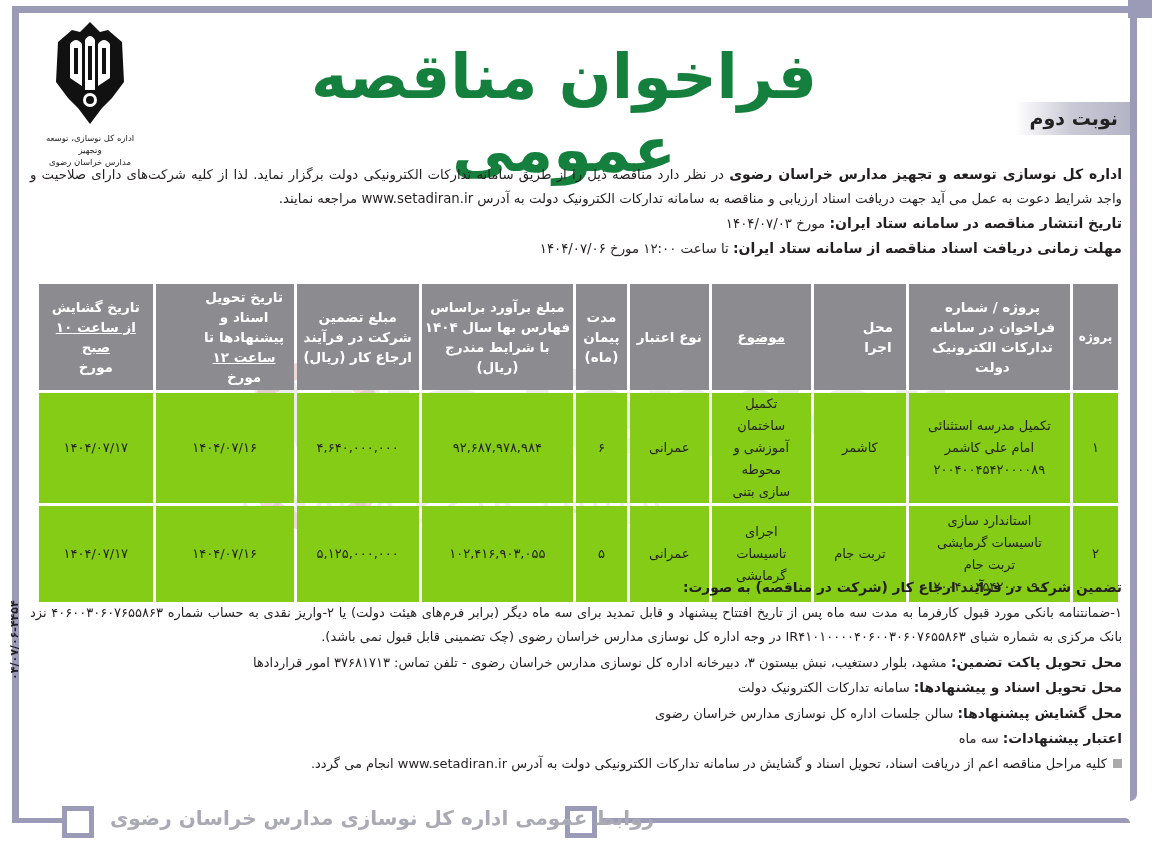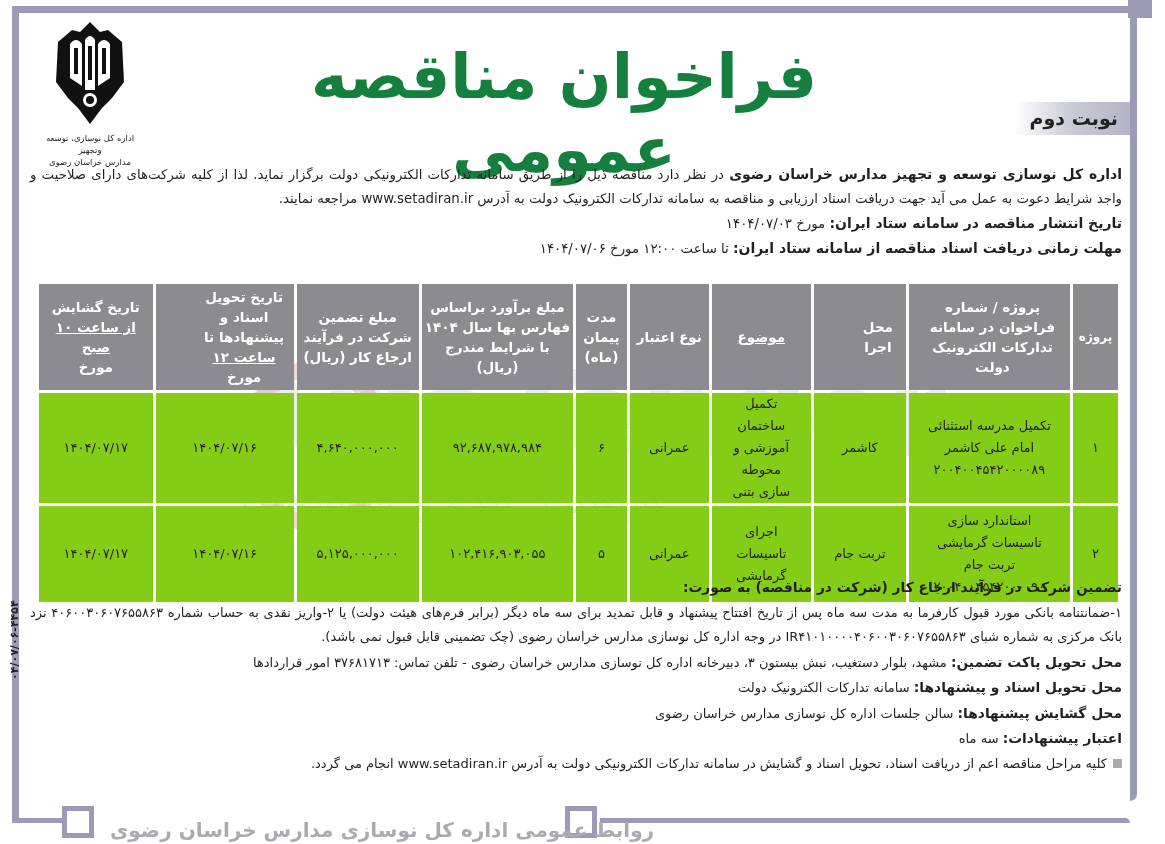--- a/index.html
+++ b/index.html
@@ -5,21 +5,21 @@
   html,body{margin:0;padding:0;}
   body{width:1165px;height:844px;position:relative;background:#fff;overflow:hidden;
        font-family:"DejaVu Sans",sans-serif;color:#231f20;}
   .frame-top{position:absolute;left:12px;top:6px;width:1125px;height:7px;background:#9b9bb8;}
   .frame-left{position:absolute;left:12px;top:6px;width:7px;height:815px;background:#9b9bb8;}
   .frame-right{position:absolute;left:1130px;top:6px;width:7px;height:795px;background:#9b9bb8;border-bottom-right-radius:40px;}
   .frame-corner{position:absolute;left:1128px;top:0;width:24px;height:18px;background:#9b9bb8;}
   .frame-bottom{position:absolute;left:600px;top:818px;width:530px;height:5px;background:#9b9bb8;border-top-right-radius:40px;}
   .frame-bottom-left{position:absolute;left:12px;top:818px;width:50px;height:5px;background:#9b9bb8;}
   .sq{position:absolute;width:22px;height:22px;border:5px solid #9b9bb8;background:#fff;}
-  .footer-text{position:absolute;top:806px;font-size:20px;color:#aaaab4;font-weight:bold;direction:rtl;margin-top:12px;}
+  .footer-text{position:absolute;top:806px;font-size:20px;color:#aaaab4;font-weight:bold;direction:rtl;}
   .logo{position:absolute;left:40px;top:20px;width:100px;height:140px;text-align:center;}
   .logo-caption{font-size:8.5px;line-height:12px;direction:rtl;color:#222;}
   .title{position:absolute;left:264px;top:40px;width:600px;text-align:center;font-size:62px;font-weight:bold;
          color:#15803d;direction:rtl;letter-spacing:1px;}
   .round{position:absolute;left:1015px;top:102px;width:115px;height:33px;
          background:linear-gradient(to right,#fff,#c9c9d6 50%,#b4b4c6);font-size:19px;font-weight:bold;
          direction:rtl;text-align:right;padding-right:12px;box-sizing:border-box;line-height:33px;color:#222;}
   .intro{position:absolute;left:30px;top:162px;width:1092px;direction:rtl;text-align:justify;font-size:13.3px;line-height:24px;}
   .intro b{font-size:14px;margin-top:40px;}
   table.tender{position:absolute;left:36px;top:281px;width:1085px;border-collapse:separate;border-spacing:3px;direction:rtl;}

